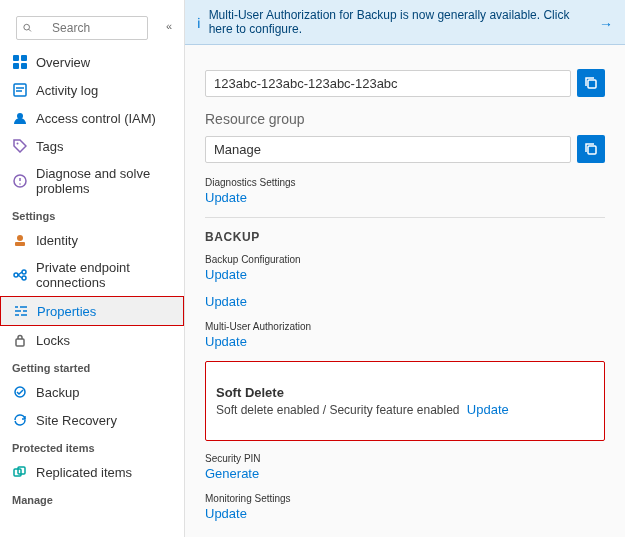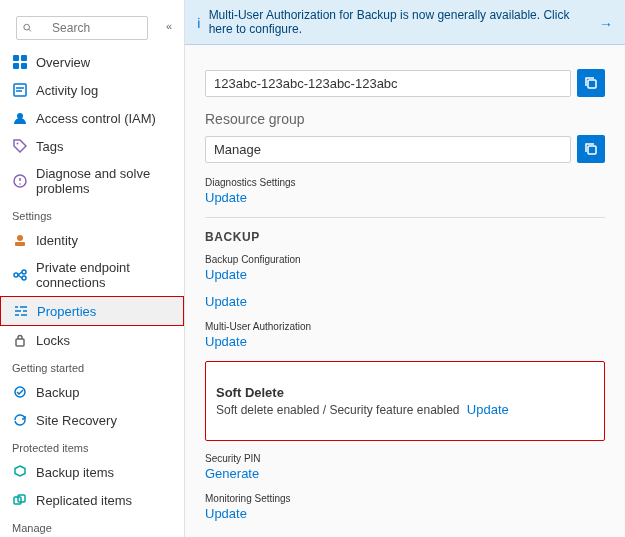--- a/index.html
+++ b/index.html
@@ -41,21 +41,21 @@
     .collapse-arrows {
       margin-left: auto;
       cursor: pointer;
       color: #666;
       font-size: 11px;
       padding: 0 6px;
     }
 
     .nav-section-label {
       font-size: 11px;
-      font-weight: 400;
+      font-weight: 700;
       color: #555;
       padding: 8px 12px 4px 12px;
       text-transform: none;
     }
     .nav-item {
       display: flex;
       align-items: center;
       padding: 6px 10px 6px 12px;
       cursor: pointer;
       font-size: 13px;
@@ -335,28 +335,20 @@
       <svg width="14" height="14" viewBox="0 0 14 14" fill="none" stroke="#0078d4" stroke-width="1.5">
           <path d="M2 7a5 5 0 019.9-1"></path>
           <path d="M12 7a5 5 0 01-9.9 1"></path>
           <polyline points="12,3 12,6 9,6"></polyline>
         </svg>
     </span>
     <span class="nav-label">Site Recovery</span>
   </div>
 
   <div class="nav-section-label">Protected items</div>
-  <div class="nav-item">
-    <span class="nav-icon icon-cyan">
-      <svg width="14" height="14" viewBox="0 0 14 14" fill="none" stroke="#00a6a0" stroke-width="1.5">
-          <path d="M7 1l5 2.5v5L7 11l-5-2.5v-5L7 1z"></path>
-        </svg>
-    </span>
-    <span class="nav-label">Backup items</span>
-  </div>
   <div class="nav-item">
     <span class="nav-icon icon-cyan">
       <svg width="14" height="14" viewBox="0 0 14 14" fill="none" stroke="#00a6a0" stroke-width="1.5">
           <rect x="1" y="4" width="7" height="7" rx="1"></rect>
           <rect x="5" y="2" width="7" height="7" rx="1" fill="none"></rect>
         </svg>
     </span>
     <span class="nav-label">Replicated items</span>
   </div>
 

